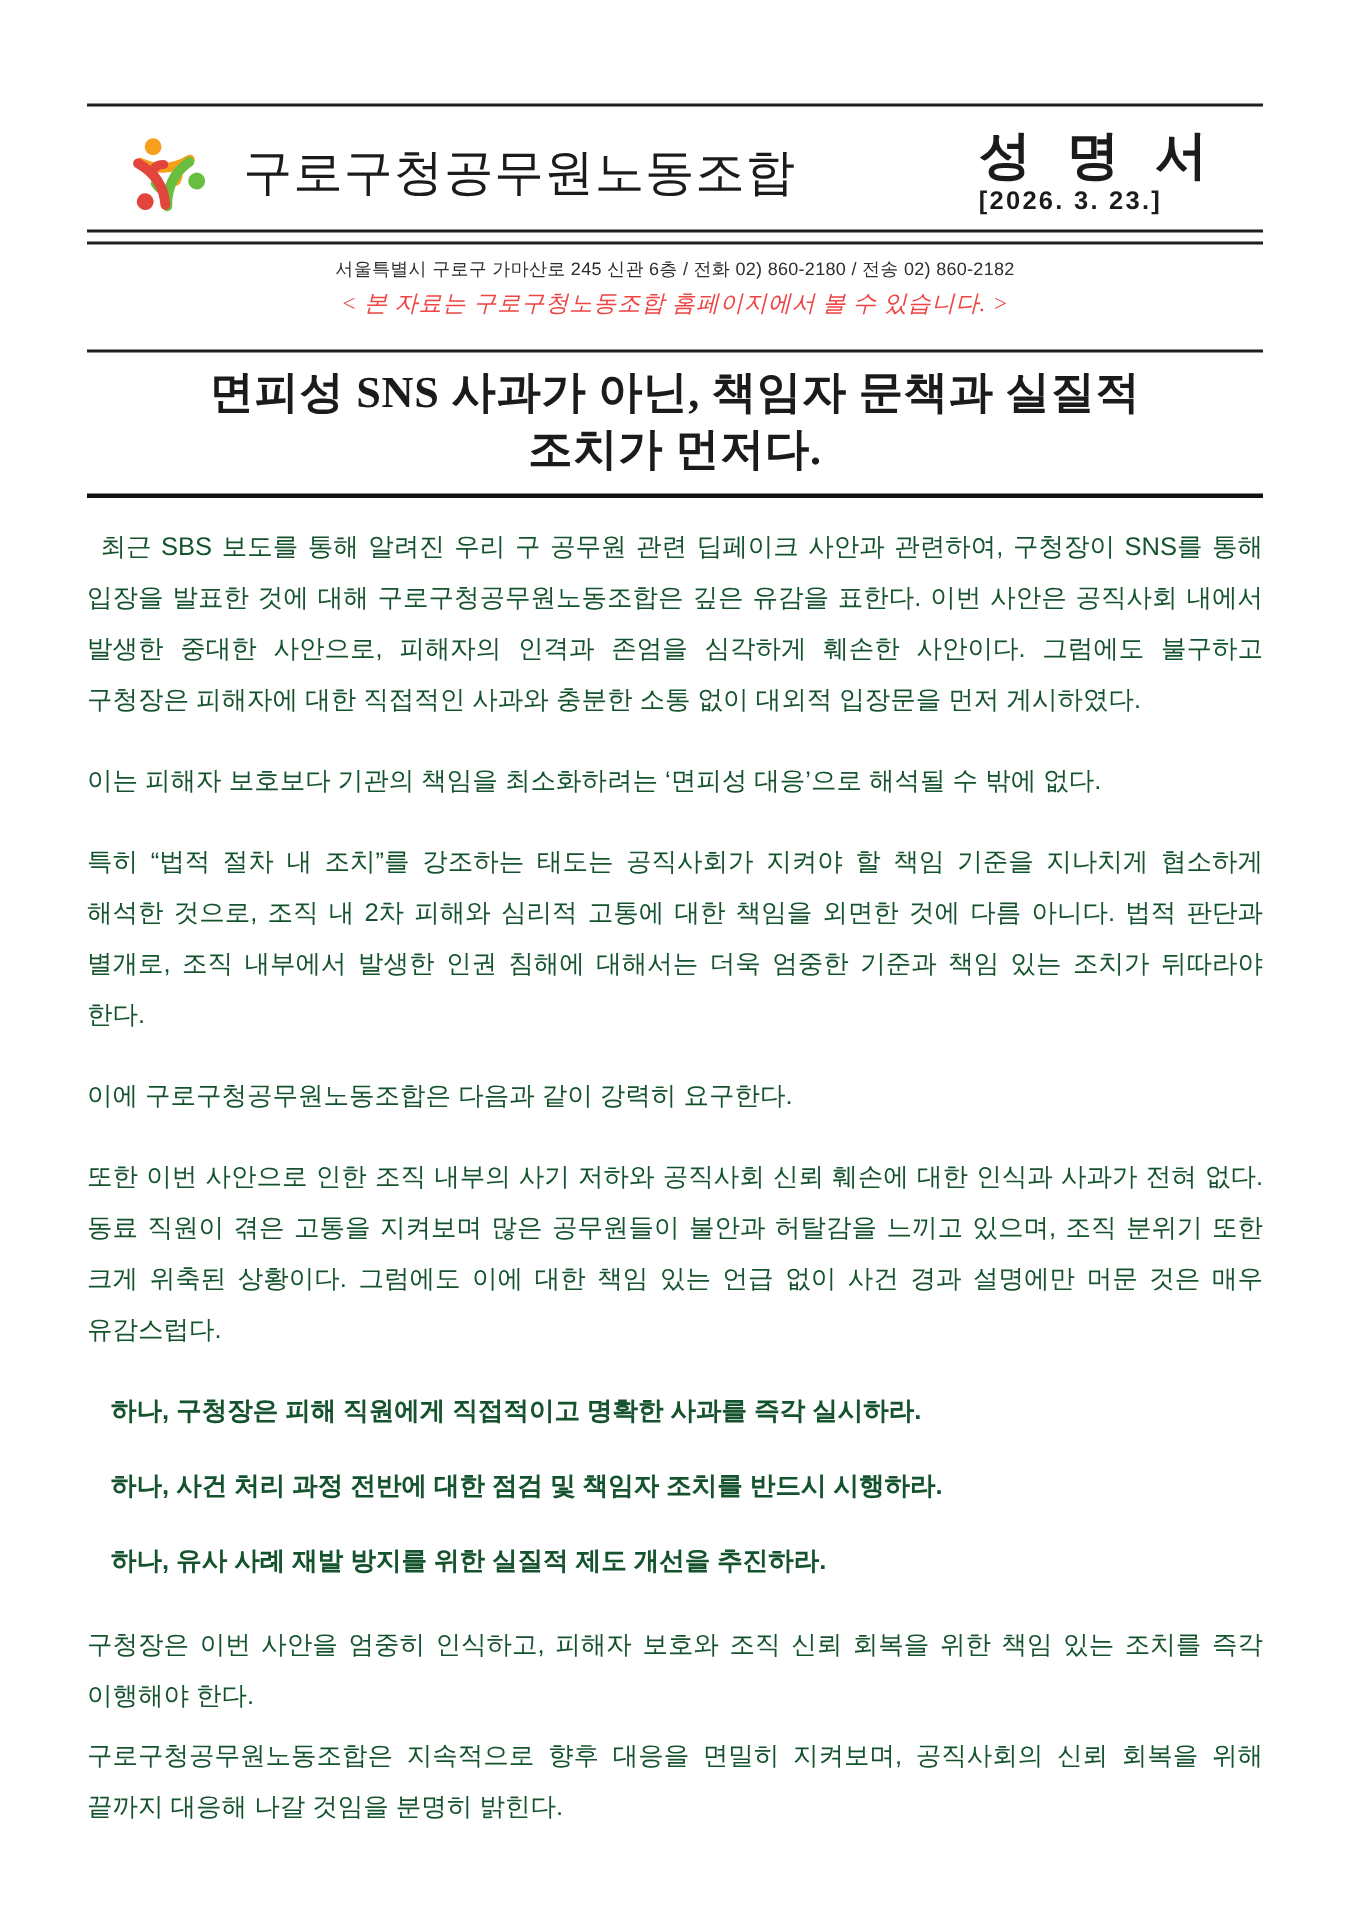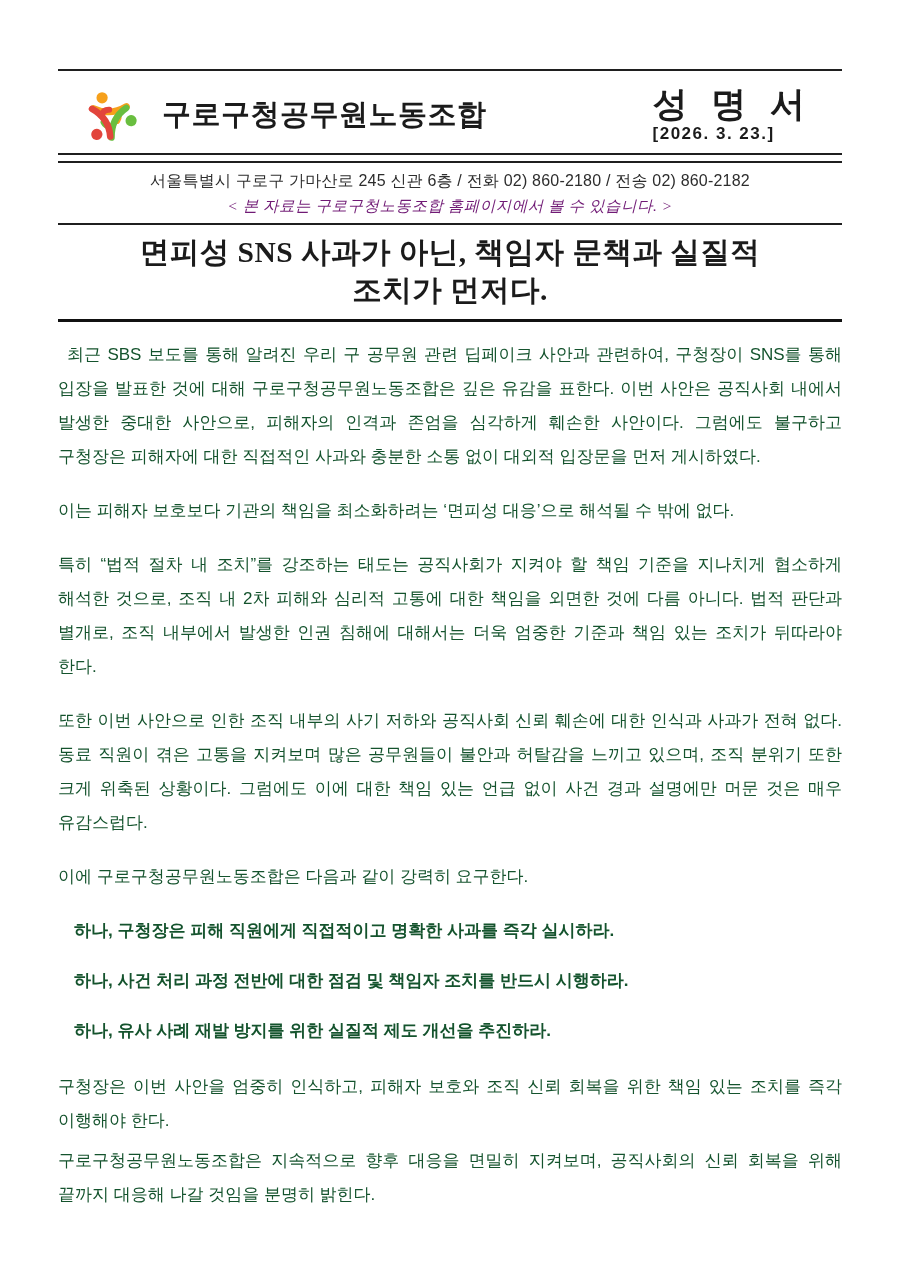--- a/index.html
+++ b/index.html
@@ -11,35 +11,35 @@
   .page { padding:0 58px; }
 
   .rule        { border:none; border-top:2px solid #1f1f1f; margin:0; }
   .top-rule    { margin-top:69px; }
   .double-rule { height:6px; border-top:2px solid #1f1f1f; border-bottom:2px solid #1f1f1f; }
   .title-rule  { border-top:3px solid #111; }
 
   .header-row { display:flex; align-items:center; padding:11px 4px 5px 14px; }
   .logo { width:76px; height:66px; flex:0 0 auto; }
   .org-name {
-    font-size:29px; font-weight:bold; letter-spacing:0.5px;
+    font-size:33px; font-weight:normal; letter-spacing:0.5px;
     margin-left:14px; white-space:nowrap;
   }
   .doc-block { margin-left:auto; padding-right:26px; }
   .doc-type  { font-size:35px; font-weight:bold; letter-spacing:7px; line-height:1.05; white-space:nowrap; }
   .doc-date  { font-size:17px; font-weight:bold; letter-spacing:1.5px; margin-top:2px; white-space:nowrap; }
 
   .address {
-    text-align:center; font-size:16px; color:#2d2d2d;
+    text-align:center; font-size:12px; color:#2d2d2d;
     margin-top:8px; letter-spacing:0.2px;
   }
   .notice {
     text-align:center; font-size:15.5px; font-style:italic;
     font-family:"Liberation Serif","DejaVu Serif",serif;
-    color:#701a75; margin-top:4px; padding-bottom:6px; letter-spacing:0.5px;
+    color:#ef4444; margin-top:4px; padding-bottom:20px; letter-spacing:0.5px;
   }
 
   .title {
     text-align:center; font-size:29.5px; font-weight:bold;
     line-height:38px; margin:8px 0 10px; letter-spacing:0.5px;font-family:Liberation Serif, serif;
   }
 
   .content {
     margin-top:16px; font-size:17px; line-height:34px;
     text-align:justify; word-break:keep-all; color:#14532d;
@@ -99,22 +99,22 @@
     <div>면피성 SNS 사과가 아닌, 책임자 문책과 실질적</div>
     <div>조치가 먼저다.</div>
   </div>
 
   <hr class="rule title-rule">
 
   <div class="content">
     <p class="indent">최근 SBS 보도를 통해 알려진 우리 구 공무원 관련 딥페이크 사안과 관련하여, 구청장이 SNS를 통해 입장을 발표한 것에 대해 구로구청공무원노동조합은 깊은 유감을 표한다. 이번 사안은 공직사회 내에서 발생한 중대한 사안으로, 피해자의 인격과 존엄을 심각하게 훼손한 사안이다. 그럼에도 불구하고 구청장은 피해자에 대한 직접적인 사과와 충분한 소통 없이 대외적 입장문을 먼저 게시하였다.</p>
     <p>이는 피해자 보호보다 기관의 책임을 최소화하려는 ‘면피성 대응’으로 해석될 수 밖에 없다.</p>
     <p>특히 “법적 절차 내 조치”를 강조하는 태도는 공직사회가 지켜야 할 책임 기준을 지나치게 협소하게 해석한 것으로, 조직 내 2차 피해와 심리적 고통에 대한 책임을 외면한 것에 다름 아니다. 법적 판단과 별개로, 조직 내부에서 발생한 인권 침해에 대해서는 더욱 엄중한 기준과 책임 있는 조치가 뒤따라야 한다.</p>
+    <p>이에 구로구청공무원노동조합은 다음과 같이 강력히 요구한다.</p>
     <p>또한 이번 사안으로 인한 조직 내부의 사기 저하와 공직사회 신뢰 훼손에 대한 인식과 사과가 전혀 없다. 동료 직원이 겪은 고통을 지켜보며 많은 공무원들이 불안과 허탈감을 느끼고 있으며, 조직 분위기 또한 크게 위축된 상황이다. 그럼에도 이에 대한 책임 있는 언급 없이 사건 경과 설명에만 머문 것은 매우 유감스럽다.</p>
-    <p>이에 구로구청공무원노동조합은 다음과 같이 강력히 요구한다.</p>
 
     <div class="demands">
       <p>하나, 구청장은 피해 직원에게 직접적이고 명확한 사과를 즉각 실시하라.</p>
       <p>하나, 사건 처리 과정 전반에 대한 점검 및 책임자 조치를 반드시 시행하라.</p>
       <p>하나, 유사 사례 재발 방지를 위한 실질적 제도 개선을 추진하라.</p>
     </div>
 
     <div class="closing">
       <p class="first">구청장은 이번 사안을 엄중히 인식하고, 피해자 보호와 조직 신뢰 회복을 위한 책임 있는 조치를 즉각 이행해야 한다.</p>
       <p class="last">구로구청공무원노동조합은 지속적으로 향후 대응을 면밀히 지켜보며, 공직사회의 신뢰 회복을 위해 끝까지 대응해 나갈 것임을 분명히 밝힌다.</p>

